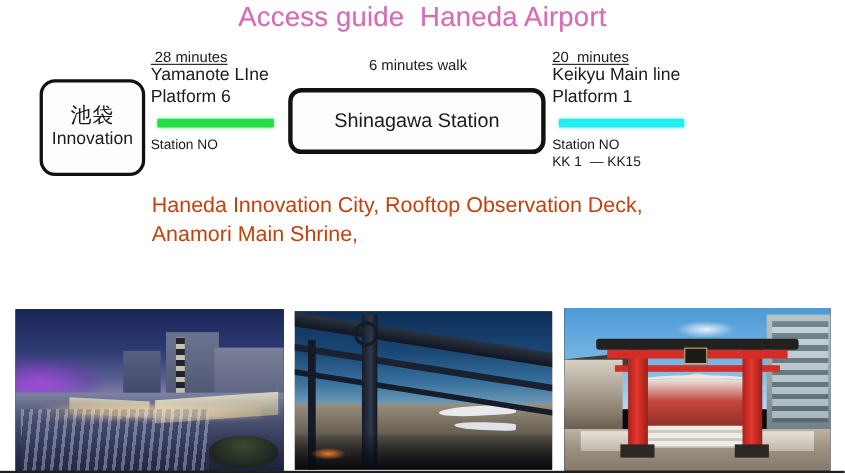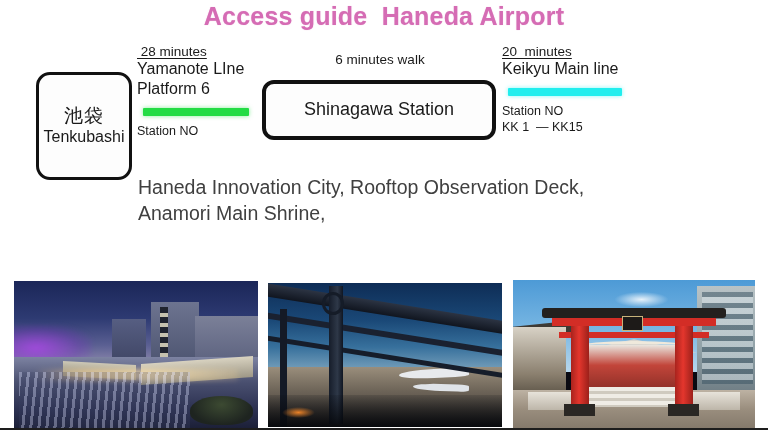--- a/index.html
+++ b/index.html
@@ -17,21 +17,21 @@
   }
 
   
   .slide-title {
     position: absolute;
     left: 0;
     top: 2px;
     width: 768px;
     text-align: center;
     font-size: 25px;
-    font-weight: bold;
+    font-weight: normal;
     letter-spacing: 0.2px;
     color: #d56cb4;
     text-shadow: 0 0 1px rgba(213,108,180,0.45);
     white-space: pre;
   }
 
   
   .route {
     position: absolute;
     left: 0;
@@ -62,21 +62,21 @@
   }
   .station-en2 {
     font-size: 15px;
     margin-top: 2px;
   }
 
   #box-ikebukuro {
     left: 36px;
     top: 32px;
     width: 96px;
-    height: 108px;
+    height: 88px;
   }
   #box-shinagawa {
     left: 262px;
     top: 40px;
     width: 234px;
     height: 60px;
     border-width: 4px;
     border-radius: 12px;
   }
   #box-shinagawa .station-en {
@@ -131,21 +131,21 @@
   }
 
   
   .caption {
     position: absolute;
     left: 138px;
     top: 174px;
     width: 600px;
     font-size: 19.5px;
     line-height: 1.35;
-    color: #404040;
+    color: #c2410c;
   }
 
   
   .photo {
     position: absolute;
     overflow: hidden;
     background: #0a0a12;
   }
   #photo-1 { left: 14px;  top: 281px; width: 244px; height: 147px; }
   #photo-2 { left: 268px; top: 283px; width: 234px; height: 144px; }
@@ -370,40 +370,41 @@
 </style>
 </head>
 <body>
 
 <div class="slide-title">Access guide  Haneda Airport</div>
 
 <div class="route">
 
   <div class="station-box" id="box-ikebukuro">
     <div class="station-jp">池袋</div>
-    <div class="station-en">Tenkubashi</div>
+    <div class="station-en">Innovation</div>
   </div>
 
   <div class="segment" id="seg-yamanote">
     <div class="seg-duration"> 28 minutes</div>
     <div class="seg-line">Yamanote LIne</div>
     <div class="seg-platform">Platform 6</div>
     <div class="seg-bar" id="bar-yamanote"></div>
     <div class="seg-stnno">Station NO</div>
   </div>
 
   <div id="walk-label">6 minutes walk</div>
 
   <div class="station-box" id="box-shinagawa">
     <div class="station-en">Shinagawa Station</div>
   </div>
 
   <div class="segment" id="seg-keikyu">
     <div class="seg-duration">20  minutes</div>
     <div class="seg-line">Keikyu Main line</div>
+    <div class="seg-platform">Platform 1</div>
     <div class="seg-bar" id="bar-keikyu"></div>
     <div class="seg-stnno">Station NO</div>
     <div class="seg-stnrange">KK 1  — KK15</div>
   </div>
 
 </div>
 
 <div class="caption">
   <div>Haneda Innovation City, Rooftop Observation Deck,</div>
   <div>Anamori Main Shrine,</div>

